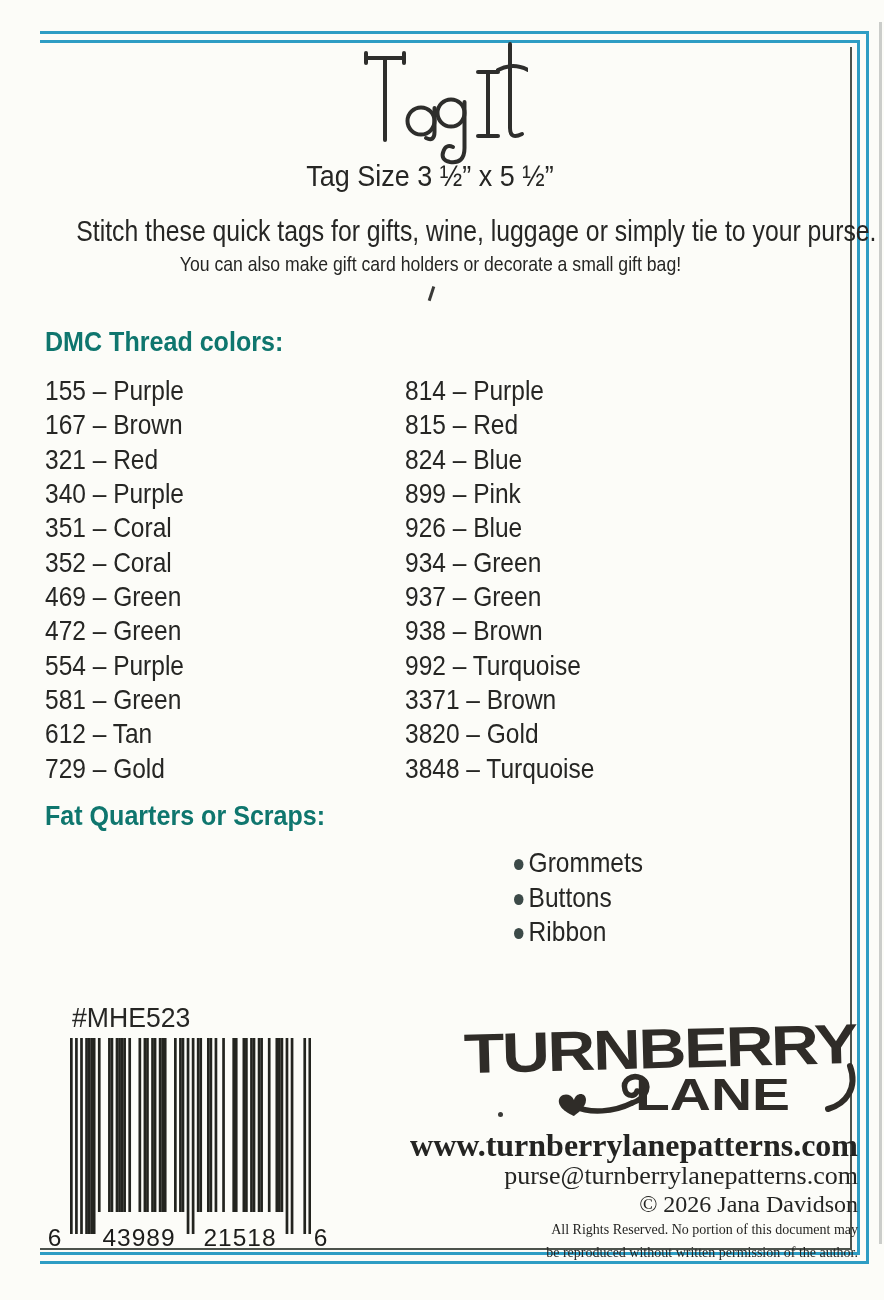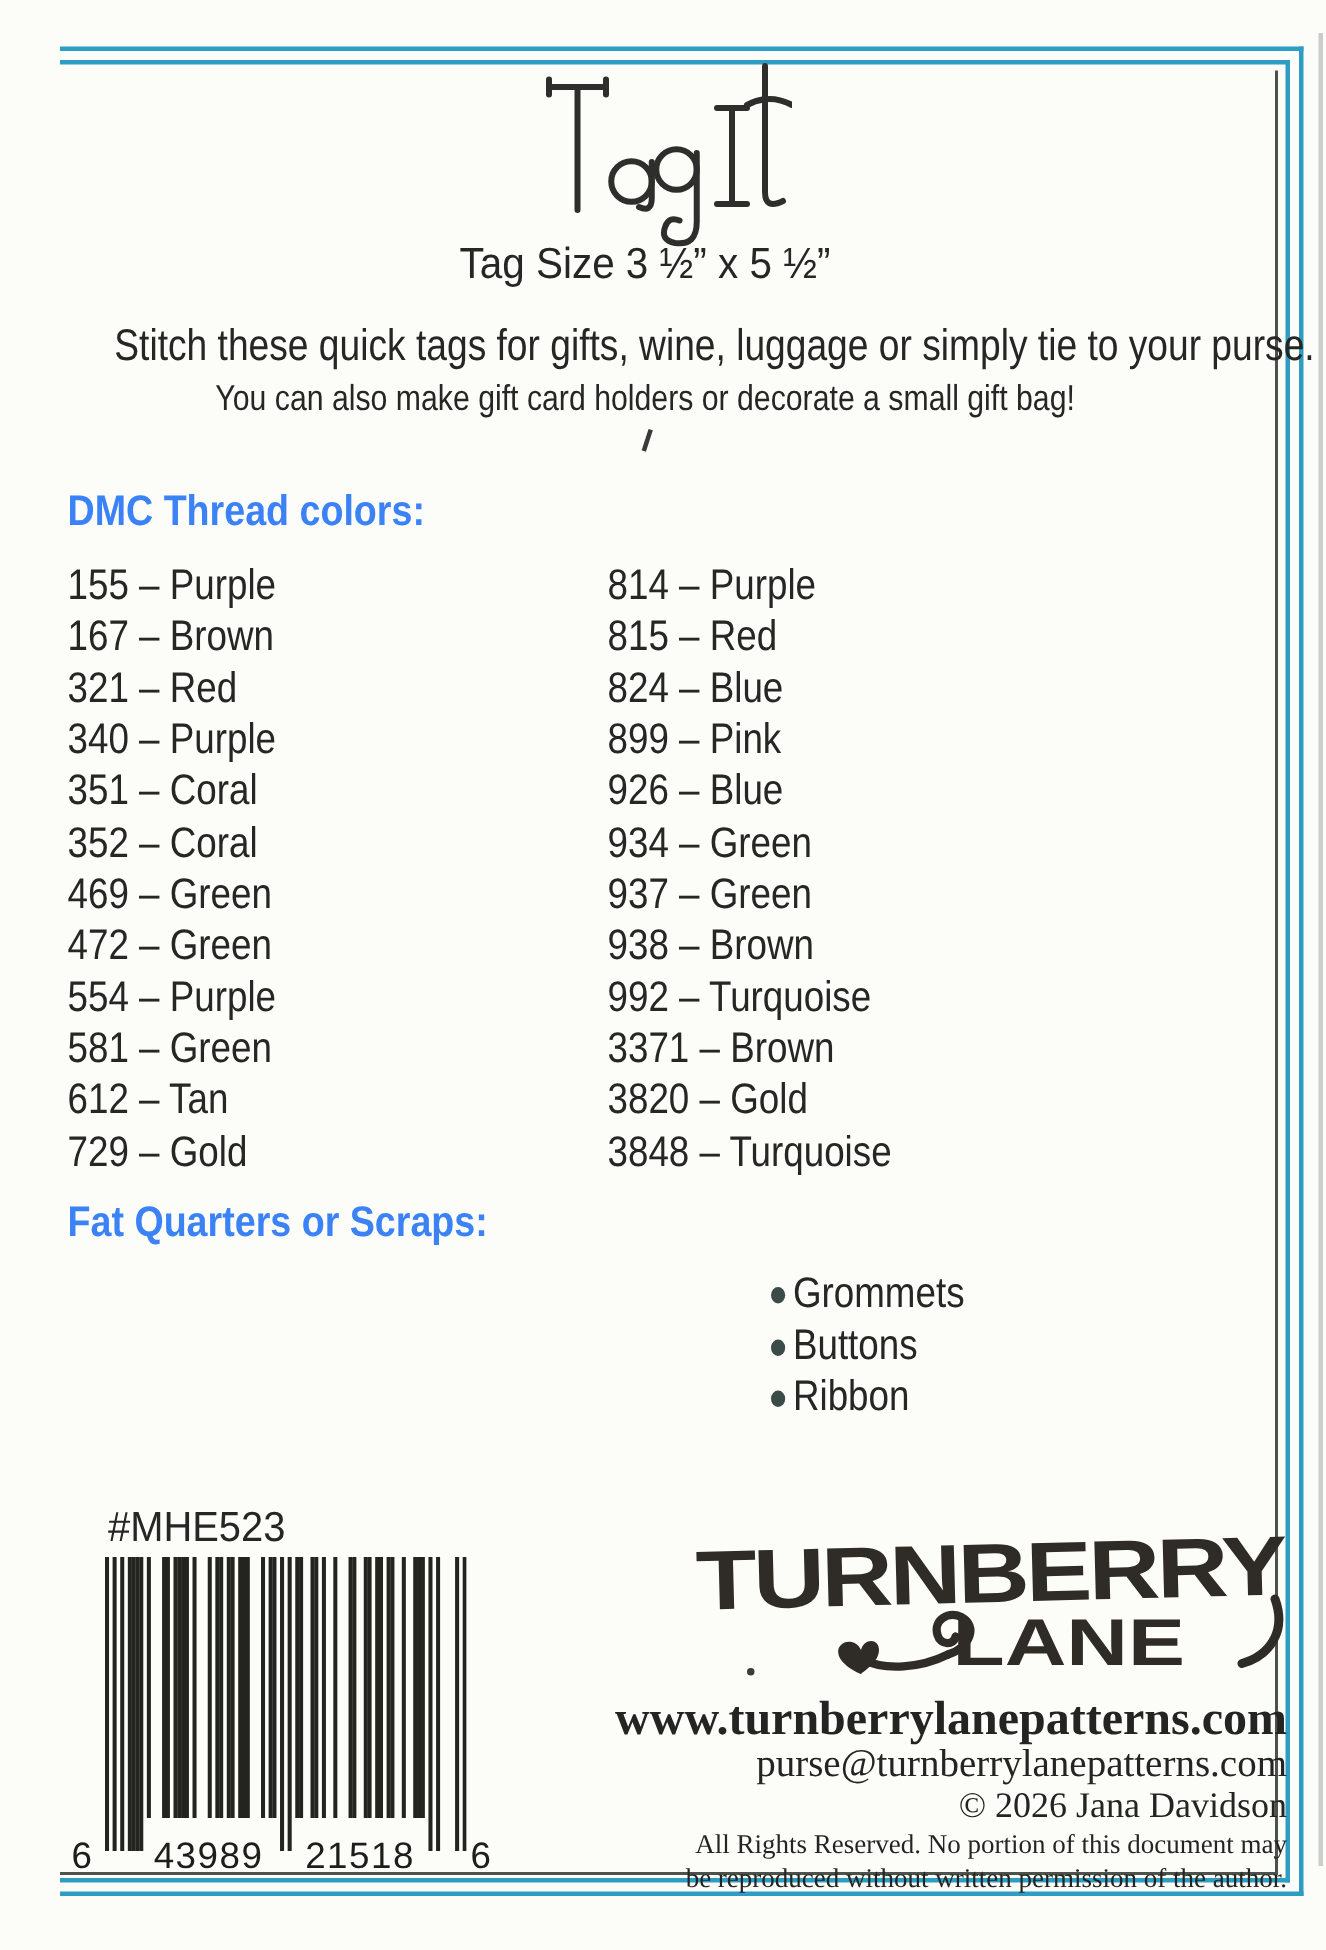--- a/index.html
+++ b/index.html
@@ -26,23 +26,23 @@
   .center{position:absolute;left:0;width:860px;text-align:center;white-space:nowrap;}
   .cx{display:inline-block;transform:scaleX(.84);transform-origin:center;}
   .cx93{display:inline-block;transform:scaleX(.93);transform-origin:center;}
   .lx{display:inline-block;transform:scaleX(.88);transform-origin:left;white-space:nowrap;}
 
   #title-box{position:absolute;left:352px;top:32px;width:176px;height:134px;}
   .sr-only{position:absolute;width:1px;height:1px;overflow:hidden;clip:rect(0 0 0 0);white-space:nowrap;}
 
   #tagline{top:160px;font-size:29px;}
   #intro1{top:214px;font-size:29.5px;}
-  #intro2{top:252px;font-size:24px;}
-
-  .section-head{position:absolute;left:45px;font-size:28.5px;font-weight:bold;color:#3b82f6;}
+  #intro2{top:252px;font-size:21px;}
+
+  .section-head{position:absolute;left:45px;font-size:28.5px;font-weight:bold;color:#0f766e;}
   #dmc-head{top:325px;}
   #fat-head{top:799px;}
 
   .col{position:absolute;margin-top:13px;}
   .thread-item{font-size:28.5px;line-height:34.35px;transform:scaleX(.86);transform-origin:left;white-space:nowrap;}
   #dmc-col1{left:45px;top:360px;}
   #dmc-col2{left:405px;top:360px;}
 
   .supply-item{font-size:28.5px;line-height:34.5px;transform:scaleX(.86);transform-origin:left;white-space:nowrap;}
   .supply-item::before{content:"";display:inline-block;width:11px;height:11px;border-radius:50%;
@@ -61,21 +61,21 @@
   #bc-g2{left:144px;width:100px;}  #bc-right{left:266px;width:18px;}
 
   #logo-box{position:absolute;left:462px;top:1010px;width:398px;height:108px;}
   #logo-box text{font-family:"Liberation Sans",sans-serif;font-weight:bold;fill:#2f2c28;}
 
   #contact{position:absolute;right:26px;top:1130px;text-align:right;
     font-family:"Liberation Serif",serif;color:#242422;white-space:nowrap;}
   #contact .web{font-weight:bold;font-size:32px;line-height:31px;}
   #contact .email{font-size:26px;line-height:30px;}
   #contact .copy{font-size:24px;line-height:27px;}
-  #contact .rights{font-size:18px;line-height:23px;}
+  #contact .rights{font-size:14px;line-height:23px;}
 
   .artifact{position:absolute;background:#3a3a38;}
   #artifact-1{left:430px;top:286px;width:2.5px;height:15px;transform:rotate(18deg);}
   #artifact-2{left:498px;top:1112px;width:5px;height:5px;border-radius:50%;}
 
   #title-svg path, #title-svg circle{stroke:#2e2e2c;stroke-width:4;fill:none;stroke-linecap:round;stroke-linejoin:round;}
 </style>
 </head>
 <body>
 

